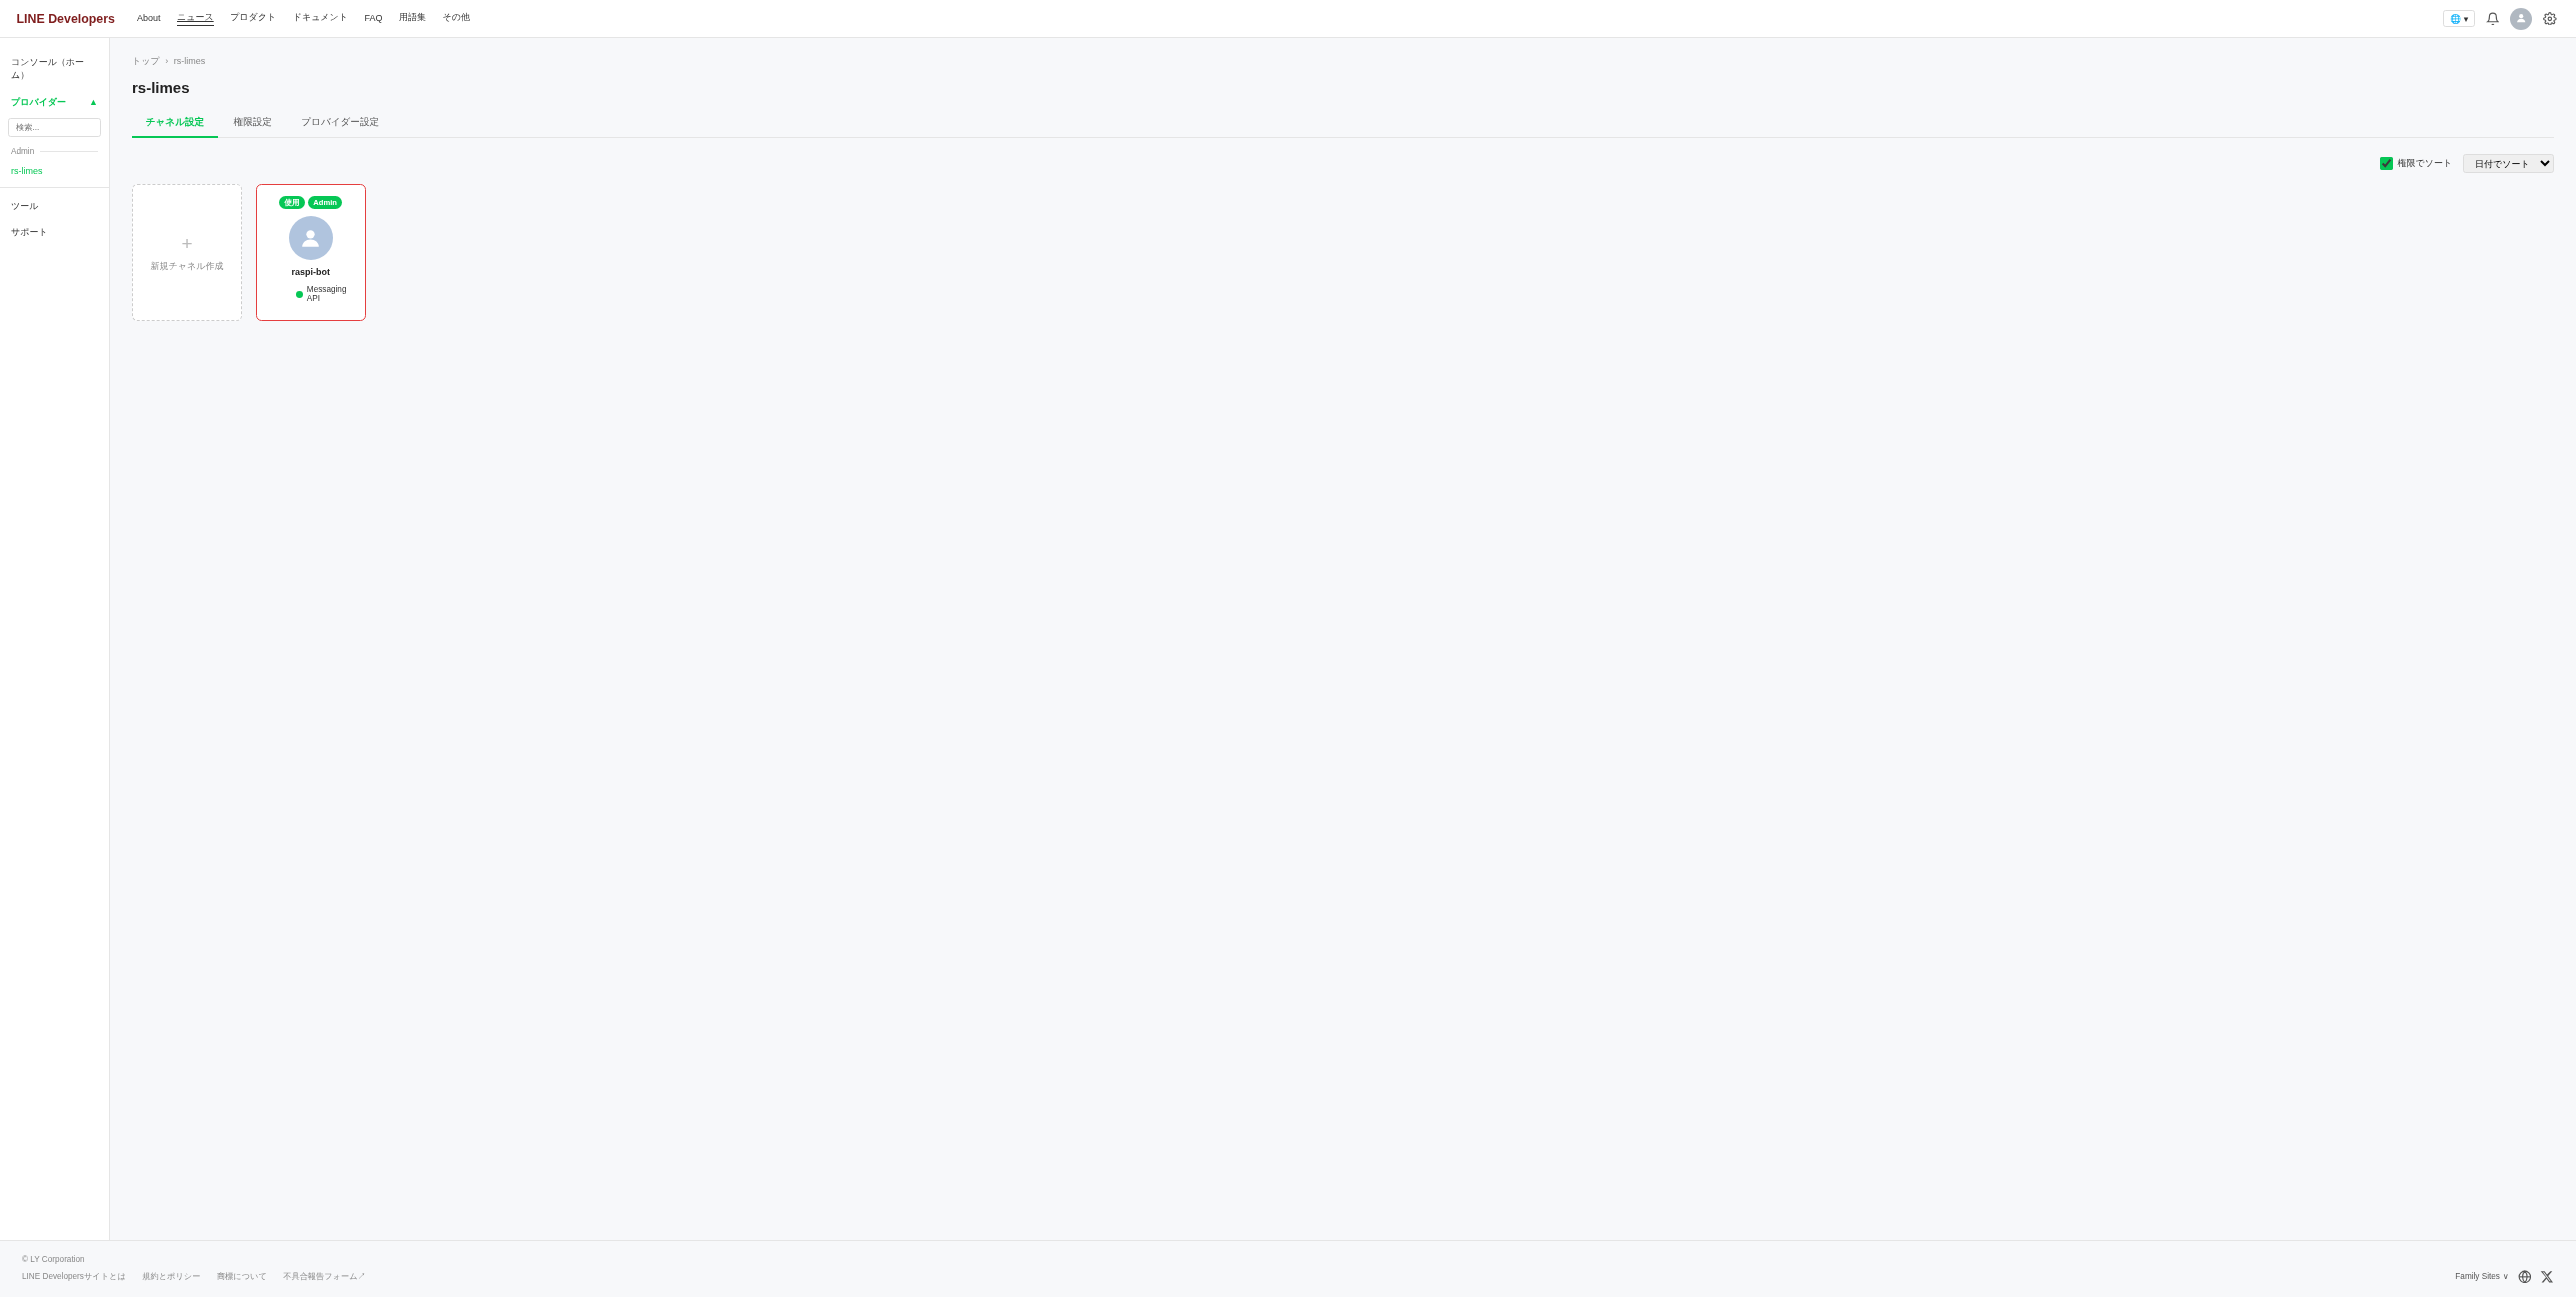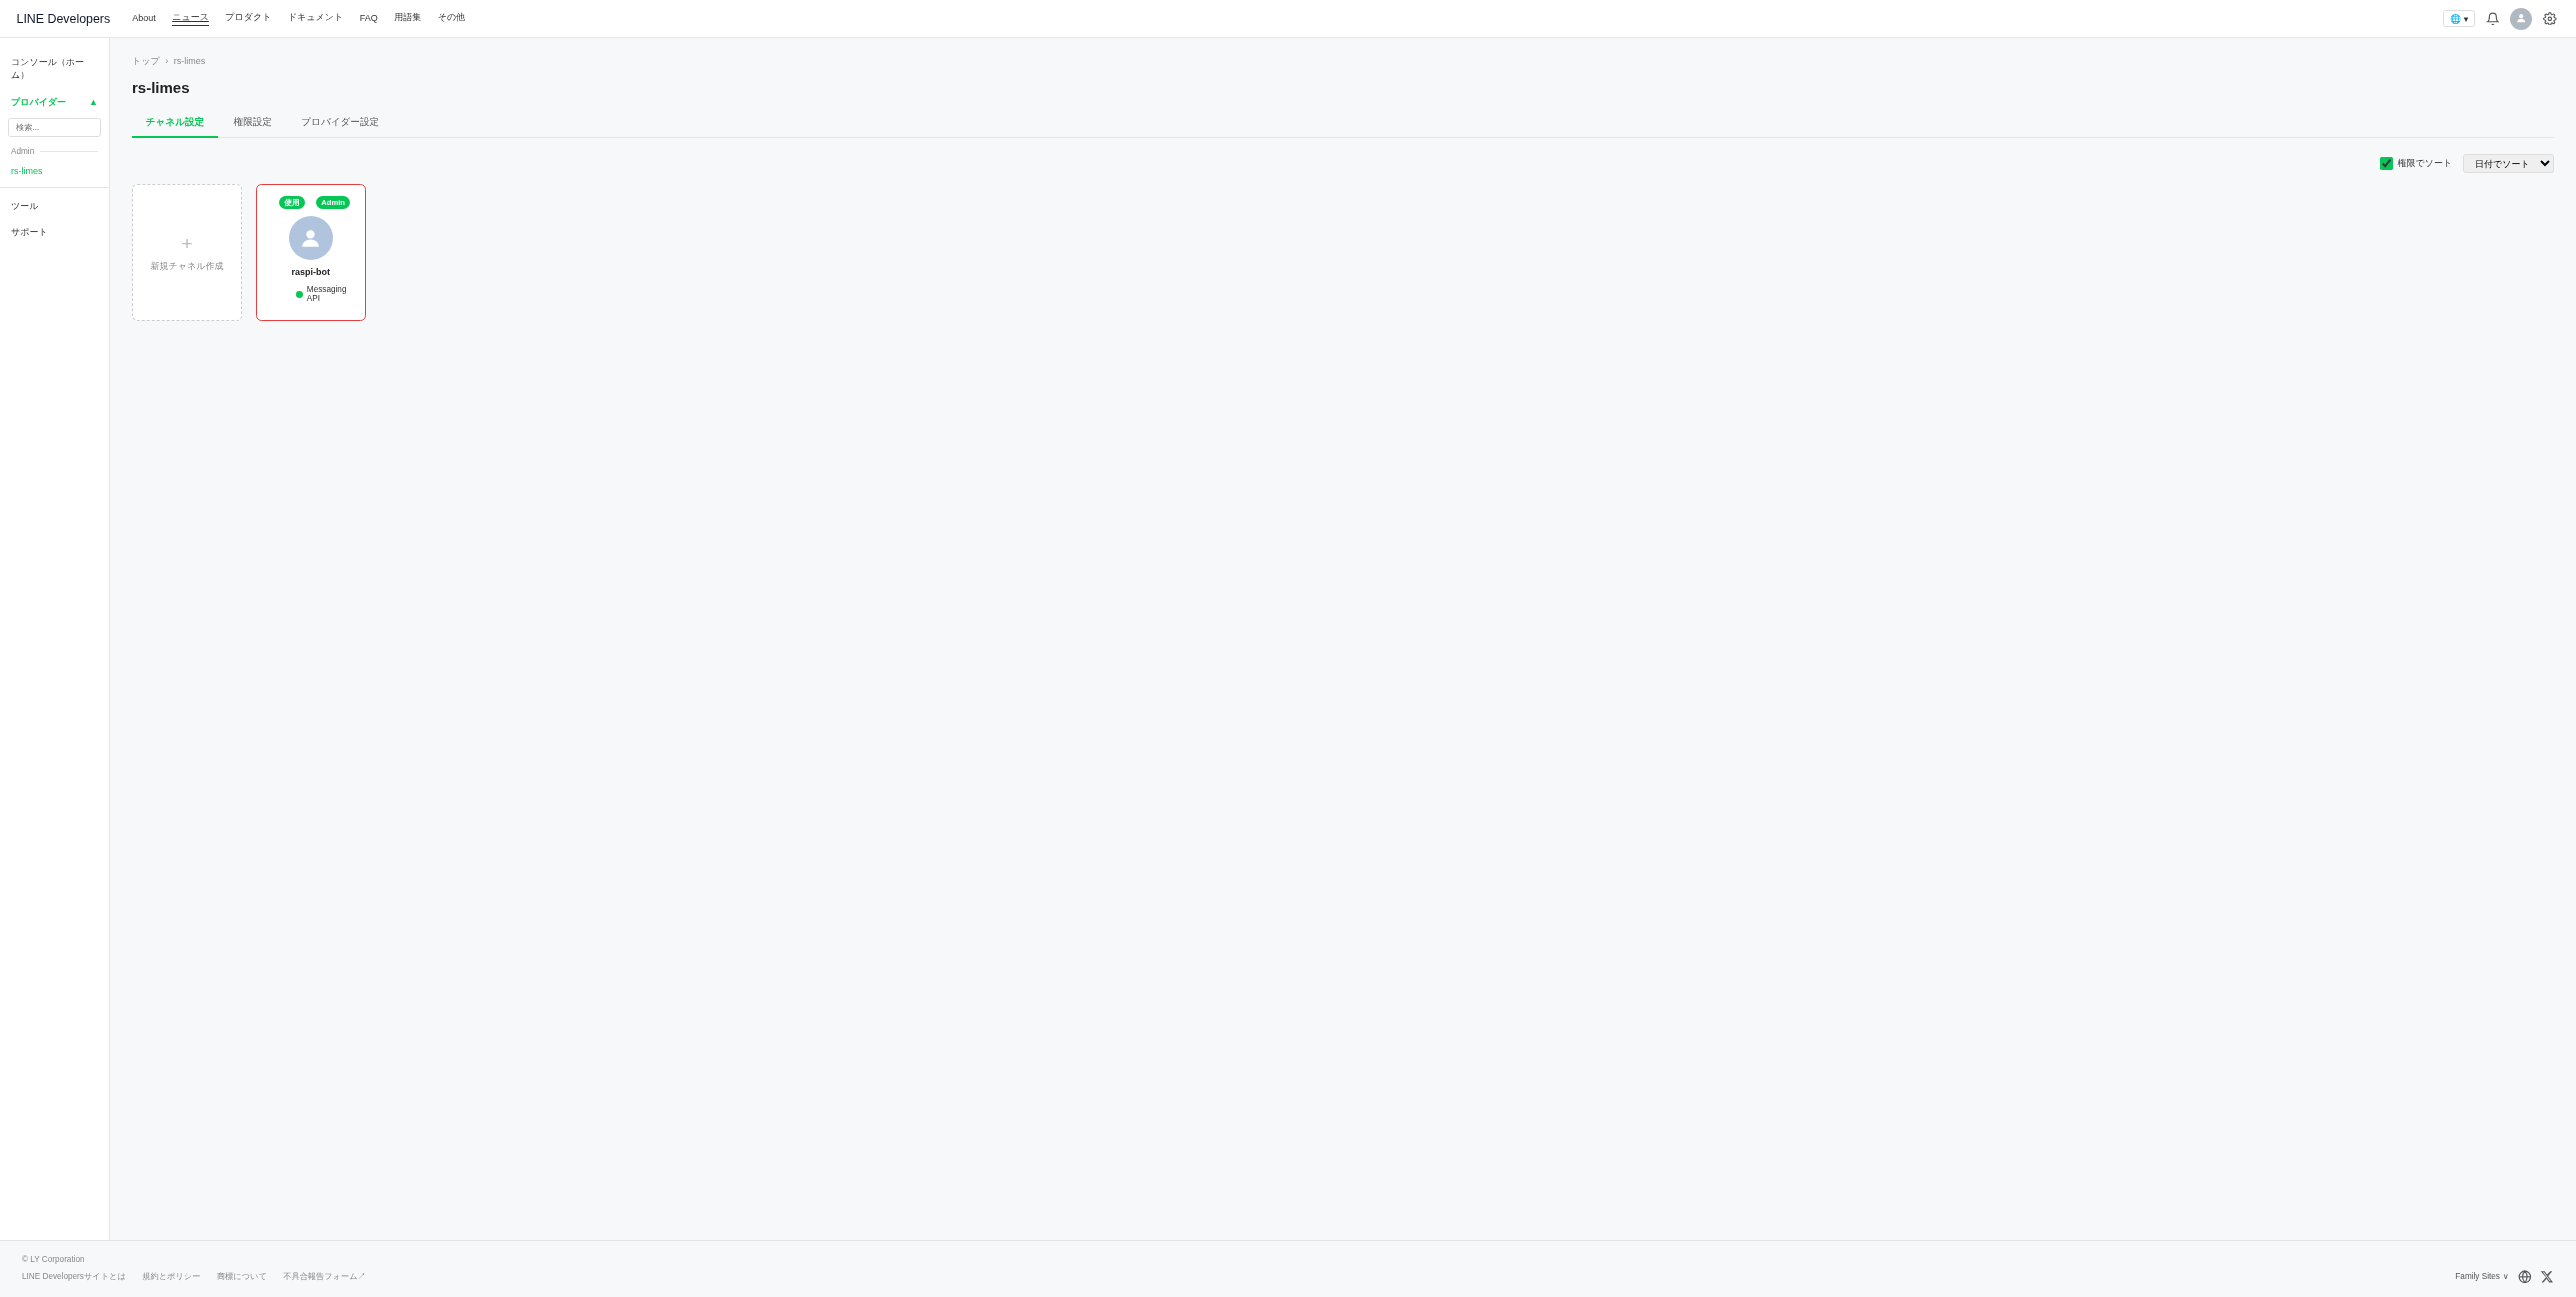--- a/index.html
+++ b/index.html
@@ -12,22 +12,22 @@
       height: 38px;
       padding: 0 16.5px;
       background: #fff;
       border-bottom: 0.7px solid #e5e5e5;
       position: sticky;
       top: 0;
       z-index: 100;
     }
     .header-logo {
       font-size: 12.4px;
-      font-weight: normal;
-      color: #0f172a;
+      font-weight: bold;
+      color: #7f1d1d;
       margin-right: 22px;
       white-space: nowrap;
     }
     .header-nav {
       display: flex;
       align-items: center;
       gap: 16.5px;
       flex: 1;
     }
     .header-nav a {
@@ -260,21 +260,20 @@
       margin-bottom: 6.9px;
       flex-wrap: wrap;
       justify-content: center;
     }
     .badge {
       padding: 1.4px 5.5px;
       border-radius: 8.2px;
       font-size: 7.6px;
       color: #fff;
       font-weight: 600;
-      margin-left: 8px;
     }
     .badge-used { background: #06c755; }
     .badge-admin { background: #06c755; }
     .channel-avatar {
       width: 44px;
       height: 44px;
       border-radius: 50%;
       background: #b0c4de;
       display: flex;
       align-items: center;

